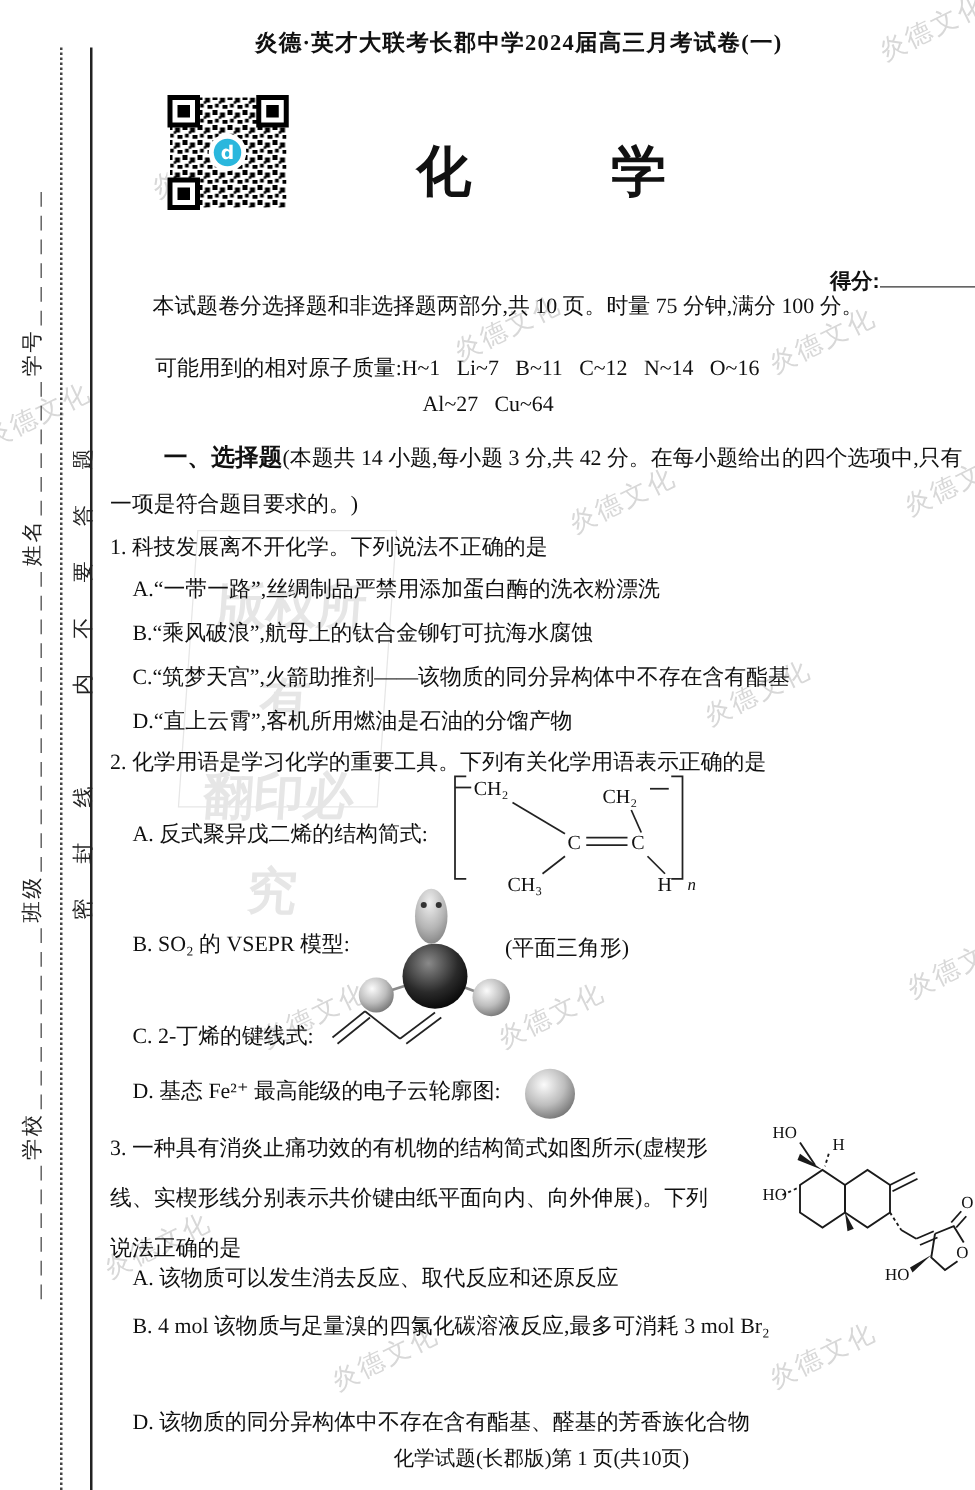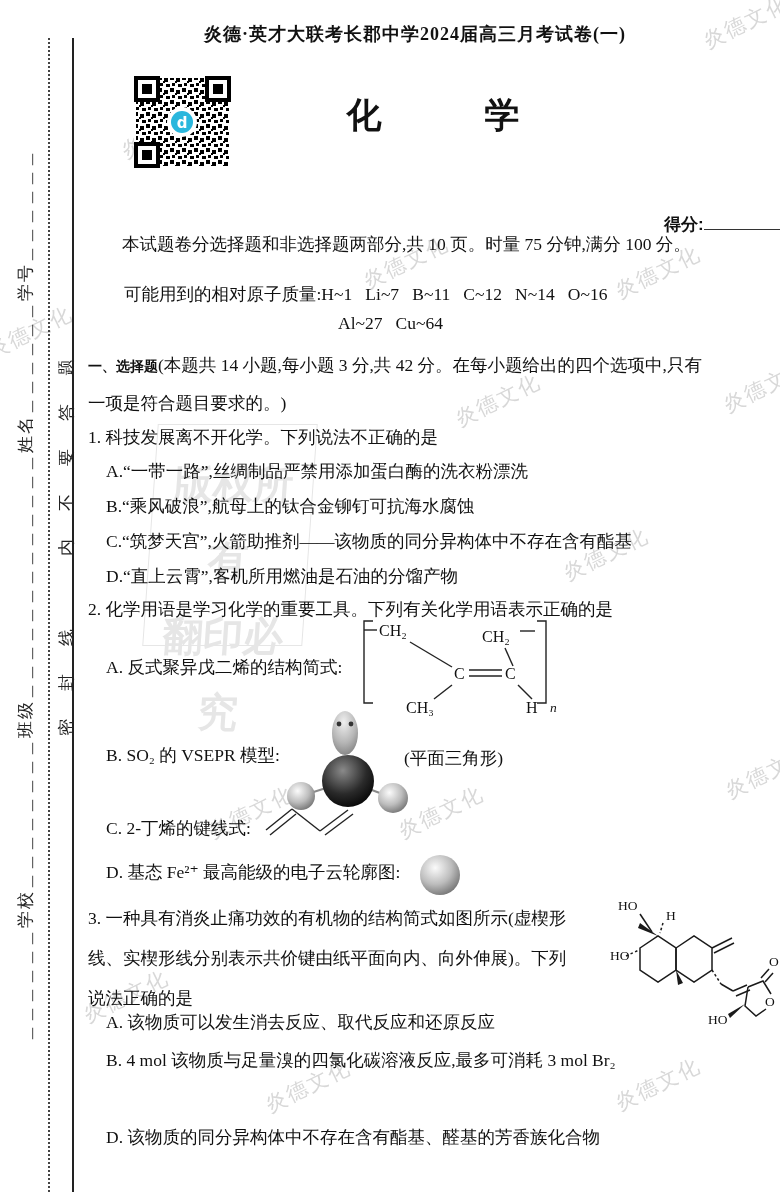--- a/index.html
+++ b/index.html
@@ -10,21 +10,21 @@
   .kai{font-size:17.5px;}
   .heads{font-family:"Liberation Sans","DejaVu Sans",sans-serif;font-weight:bold;}
   
   .vline-dotted{position:absolute;left:48px;top:38px;height:1154px;border-left:2px dotted #444;}
   .vline-solid{position:absolute;left:72px;top:38px;height:1154px;border-left:2px solid #222;}
   .rot{position:absolute;transform:rotate(-90deg);transform-origin:0 0;font-size:17px;}
   .fields{left:14px;top:1042px;width:902px;height:22px;letter-spacing:2px;color:#222;}
   .seal{left:55px;top:736px;width:414px;height:19px;letter-spacing:28px;color:#222;}
   
   .exam-title{left:70px;top:22px;width:690px;text-align:center;font-size:18px;font-weight:bold;letter-spacing:1px;}
-  .subject{left:88px;top:92px;width:690px;text-align:center;font-size:35px;font-weight:bold;letter-spacing:34px;text-indent:34px;}
+  .subject{left:88px;top:108px;width:690px;text-align:center;font-size:44px;font-weight:bold;letter-spacing:34px;text-indent:34px;}
   .score{left:645px;top:192px;font-size:17px;}
   .score-line{display:inline-block;width:82px;height:17px;border-bottom:1.6px solid #333;}
   .footer{left:88px;top:1156px;width:690px;text-align:center;font-size:16.5px;}
   
   .wm{position:absolute;color:#d8d8d8;font-size:21px;letter-spacing:2px;transform:rotate(-26deg);pointer-events:none;}
   .cw{position:absolute;left:150px;top:424px;width:158px;height:198px;border:1px solid #e6e6e6;
       color:#e6e6e6;font-size:40px;font-weight:bold;text-align:center;padding-top:22px;
       transform:skewX(-4deg);pointer-events:none;line-height:1.9;}
   svg{overflow:visible;}
   .bnd{stroke:#1a1a1a;stroke-width:1.5;fill:none;}
@@ -115,21 +115,21 @@
   <div class="abs subject">化　学</div>
 
   <div class="abs score heads">
     <span>得分:</span><span class="score-line"></span>
   </div>
 
   <div class="abs line" style="left:122px;top:234px;">本试题卷分选择题和非选择题两部分,共 10 页。时量 75 分钟,满分 100 分。</div>
   <div class="abs line kai" style="left:124px;top:284px;">可能用到的相对原子质量:H~1   Li~7   B~11   C~12   N~14   O~16</div>
   <div class="abs line" style="left:338px;top:313px;">Al~27   Cu~64</div>
 
-  <div class="abs line" style="left:88px;top:355px;"><span class="heads" style="font-size:14px;">一、选择题</span><span class="kai">(本题共 14 小题,每小题 3 分,共 42 分。在每小题给出的四个选项中,只有</span></div>
+  <div class="abs line" style="left:88px;top:355px;"><span class="heads" style="font-size:19px;margin-left:43px;">一、选择题</span><span class="kai">(本题共 14 小题,每小题 3 分,共 42 分。在每小题给出的四个选项中,只有</span></div>
   <div class="abs line kai" style="left:88px;top:393px;">一项是符合题目要求的。)</div>
 
   <div class="abs line" style="left:88px;top:427px;">1. 科技发展离不开化学。下列说法不正确的是</div>
   <div class="abs line" style="left:106px;top:461px;">A.“一带一路”,丝绸制品严禁用添加蛋白酶的洗衣粉漂洗</div>
   <div class="abs line" style="left:106px;top:496px;">B.“乘风破浪”,航母上的钛合金铆钉可抗海水腐蚀</div>
   <div class="abs line" style="left:106px;top:531px;">C.“筑梦天宫”,火箭助推剂——该物质的同分异构体中不存在含有酯基</div>
   <div class="abs line" style="left:106px;top:566px;">D.“直上云霄”,客机所用燃油是石油的分馏产物</div>
 
   <div class="abs line" style="left:88px;top:599px;">2. 化学用语是学习化学的重要工具。下列有关化学用语表示正确的是</div>
   <div class="abs line" style="left:106px;top:657px;">A. 反式聚异戊二烯的结构简式:</div>
@@ -212,14 +212,15 @@
     <line class="bnd" x1="155" y1="92" x2="163" y2="83"></line>
     <text class="atom-sm" x="159" y="76">O</text>
     <text class="atom-sm" x="98" y="134">HO</text>
     <polygon points="135,114 118,124 120,128" fill="#1a1a1a"></polygon>
   </svg>
 
   <div class="abs line" style="left:106px;top:1012px;">A. 该物质可以发生消去反应、取代反应和还原反应</div>
   <div class="abs line" style="left:106px;top:1050px;">B. 4 mol 该物质与足量溴的四氯化碳溶液反应,最多可消耗 3 mol Br₂</div>
   <div class="abs line" style="left:106px;top:1127px;">D. 该物质的同分异构体中不存在含有酯基、醛基的芳香族化合物</div>
 
+  <div class="abs footer">化学试题(长郡版)第 1 页(共10页)</div>
 
 </div>
 
 </body></html>

